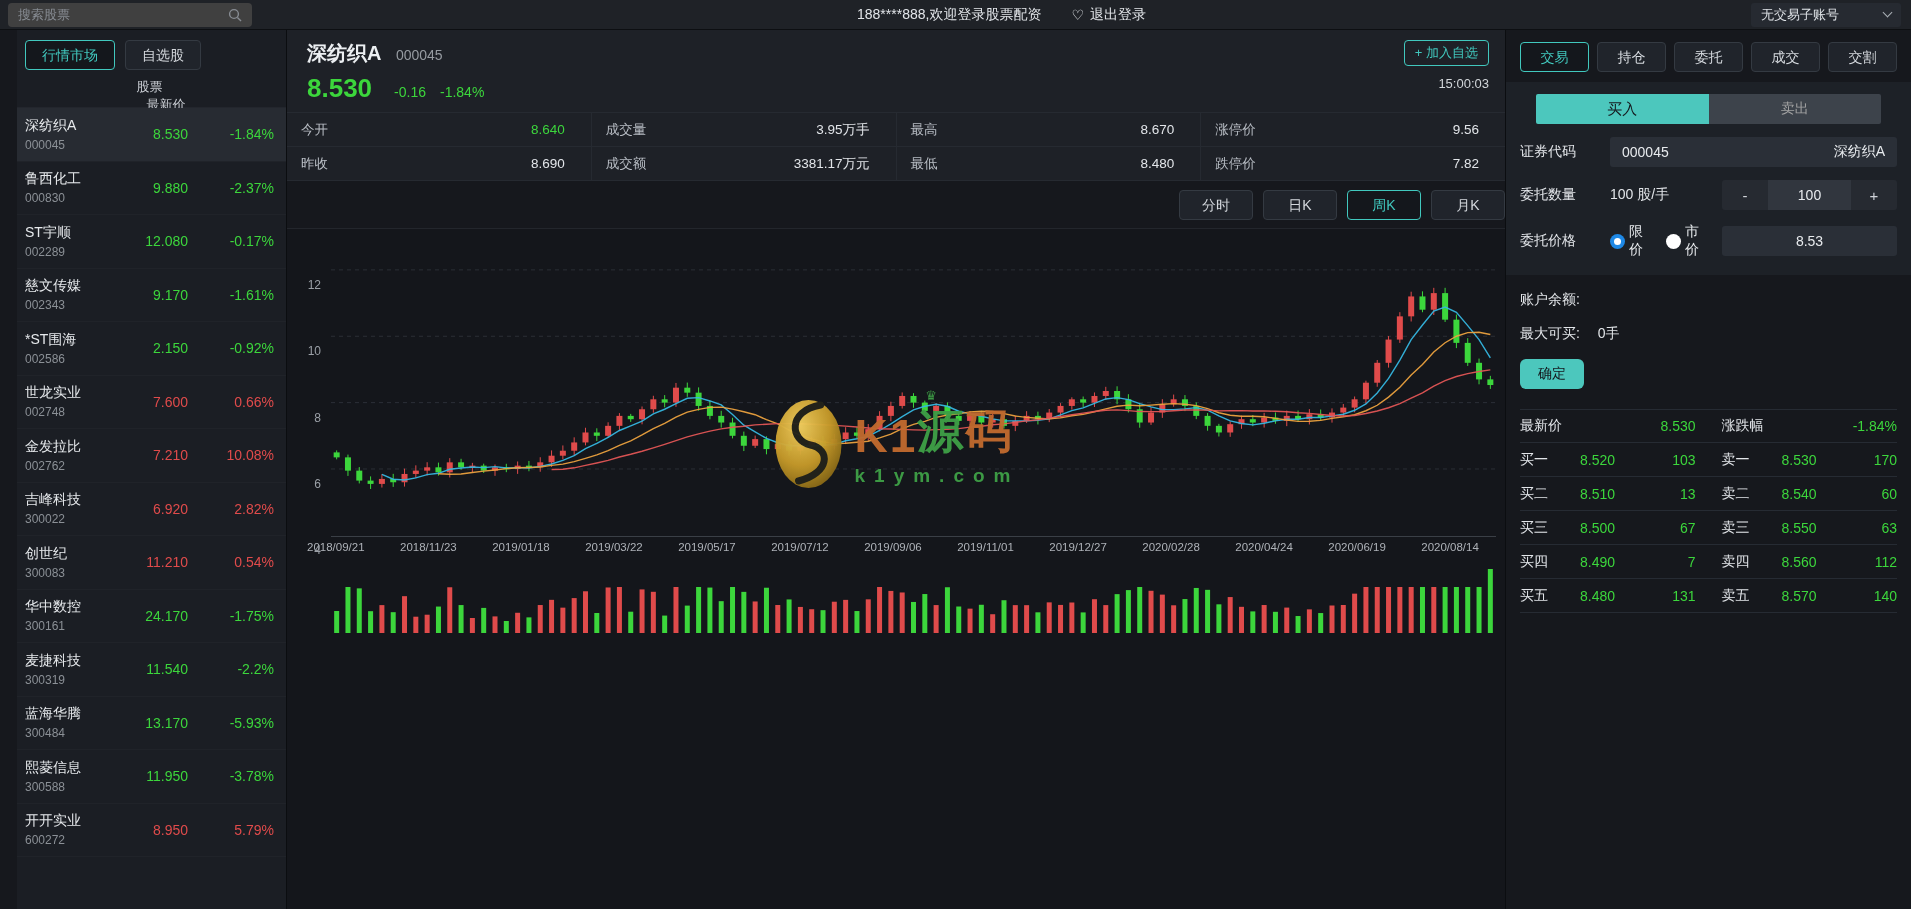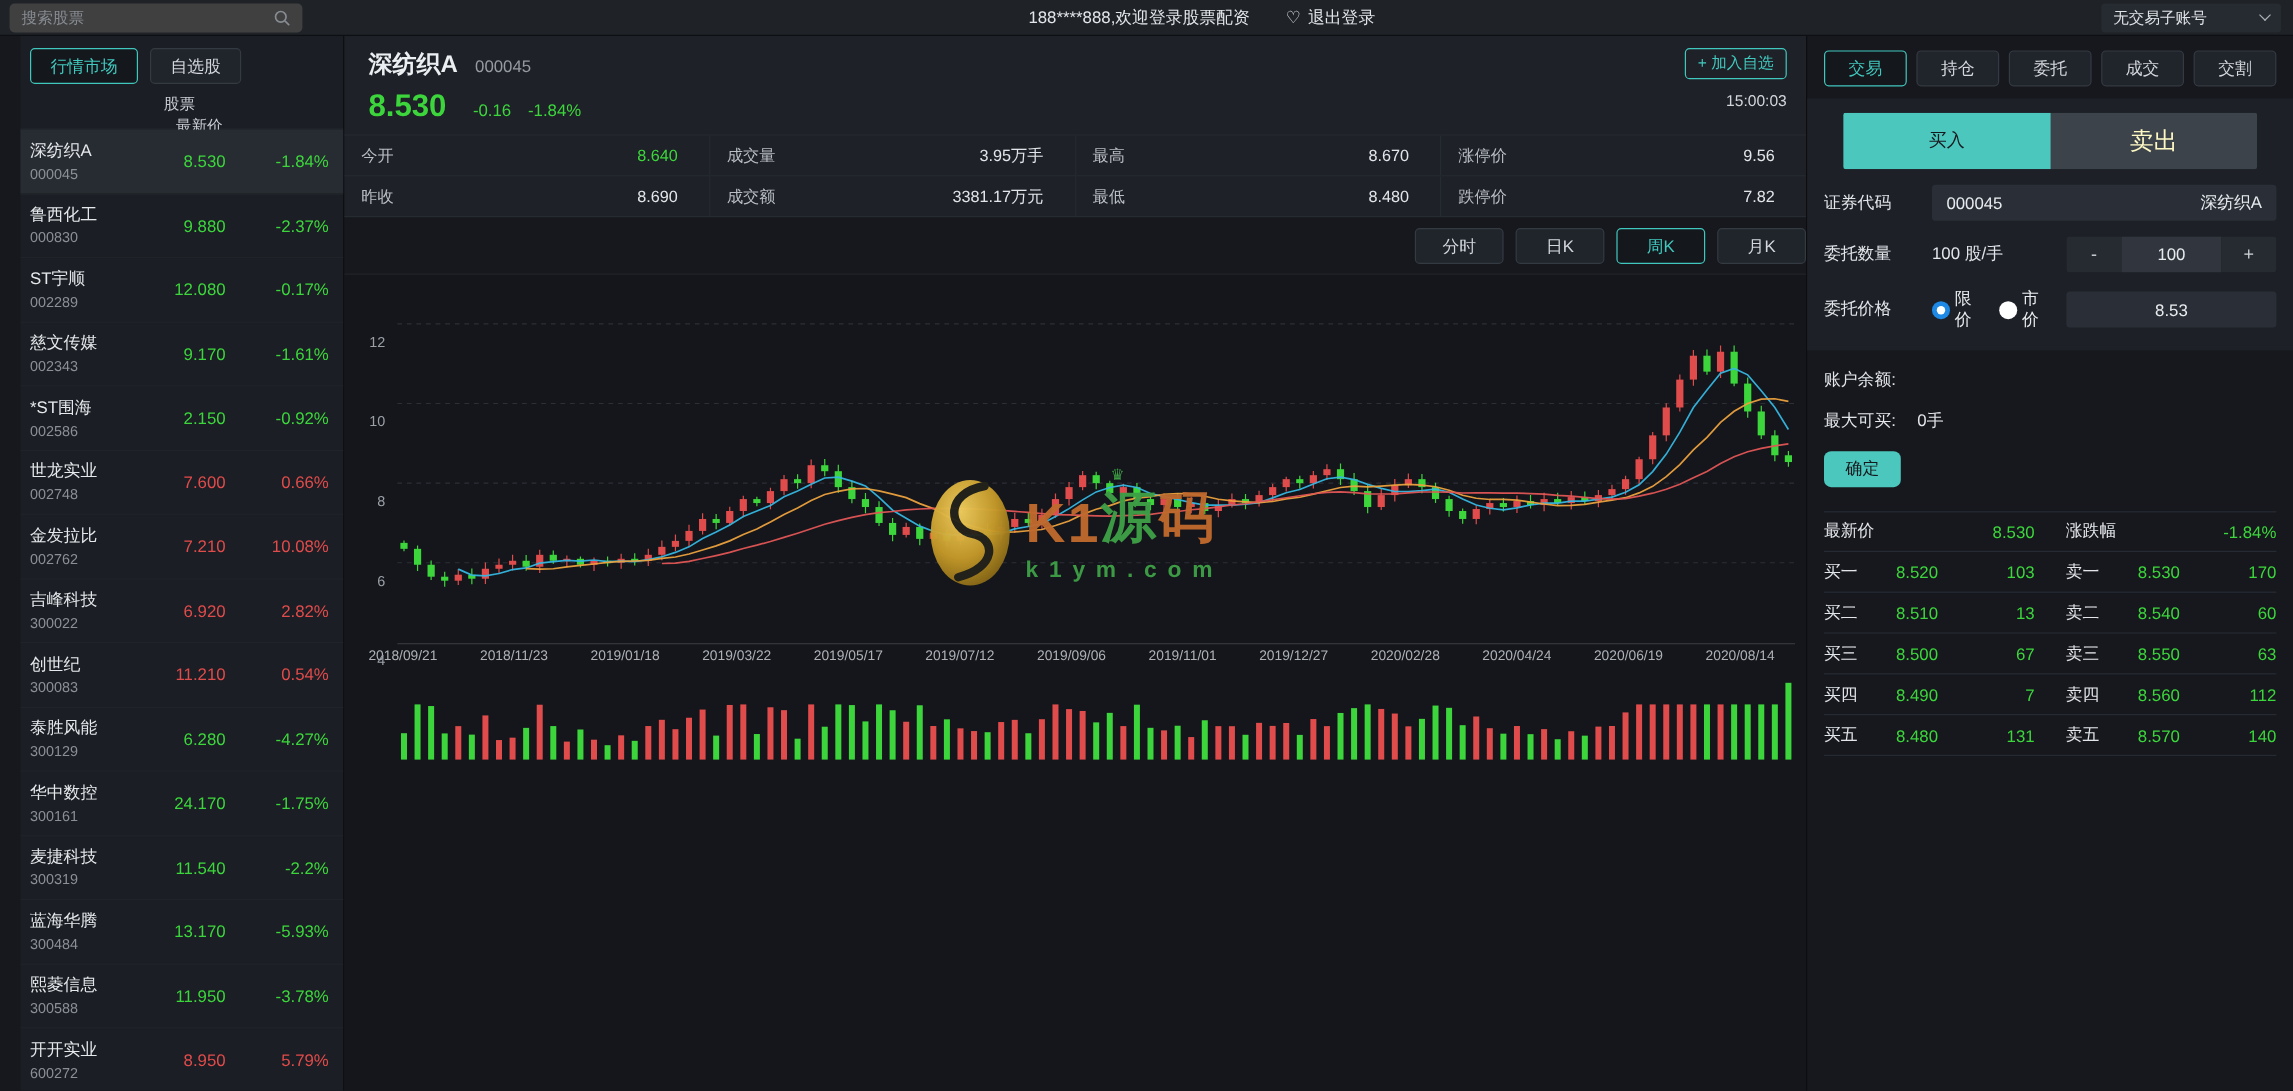--- a/index.html
+++ b/index.html
@@ -74,23 +74,23 @@
   .wm-k1{color:#c06a2e;} .wm-ma{color:#c06a2e;}
   .wm-yuan{color:#3e9f46;position:relative;}
   .wm-crown{position:absolute;top:-13px;left:8px;font-size:13px;color:#3e9f46;}
   .wm-site{color:#3e9f46;font-size:19px;font-weight:bold;letter-spacing:9px;margin-top:2px;}
 
   
   .trade{width:406px;flex:none;background:var(--bg);border-left:1px solid #0b0d10;display:flex;flex-direction:column;}
   .trade-tabs{display:flex;gap:8px;padding:12px 14px 10px;}
   .trade-tabs .tab{flex:1;text-align:center;padding:0;}
   .trade-card{background:var(--panel2);padding:10px 14px 16px;}
-  .seg{display:flex;height:47px;border-radius:2px;overflow:hidden;margin:2px 16px 6px;}
+  .seg{display:flex;height:30px;border-radius:2px;overflow:hidden;margin:2px 16px 6px;}
   .seg-buy{flex:1;background:#4cc7bd;color:#15181d;display:flex;align-items:center;justify-content:center;font-size:15px;cursor:pointer;}
-  .seg-sell{flex:1;background:#3d434b;color:#fef9c3;display:flex;align-items:center;justify-content:center;font-size:20px;cursor:pointer;}
+  .seg-sell{flex:1;background:#3d434b;color:#a3a3a3;display:flex;align-items:center;justify-content:center;font-size:14px;cursor:pointer;}
   .form-row{display:flex;align-items:center;margin-top:13px;}
   .f-label{width:90px;font-size:14px;color:#e2e5e9;flex:none;}
   .f-mid{width:112px;font-size:14px;color:#e2e5e9;flex:none;display:flex;align-items:center;}
   .f-input{flex:1;height:30px;background:var(--input);border-radius:3px;display:flex;align-items:center;padding:0 12px;font-size:14px;color:#e8ebee;}
   .code-input{justify-content:space-between;}
   .price-input{justify-content:center;}
   .stepper{flex:1;display:flex;height:30px;border-radius:3px;overflow:hidden;}
   .step-btn{width:46px;background:#262a31;color:#cfd3d8;display:flex;align-items:center;justify-content:center;font-size:15px;cursor:pointer;}
   .step-val{flex:1;background:#31363e;color:#e8ebee;display:flex;align-items:center;justify-content:center;font-size:14px;}
   .radio{display:flex;align-items:center;margin-right:12px;cursor:pointer;font-size:14px;color:#e8ebee;}
@@ -212,28 +212,20 @@
             <div class="s-price up">6.920</div>
             <div class="s-pct up">2.82%</div>
           </div>
           <div class="stock-row">
             <div class="s-name-wrap">
               <div class="s-name">创世纪</div>
               <div class="s-code">300083</div>
             </div>
             <div class="s-price up">11.210</div>
             <div class="s-pct up">0.54%</div>
-          </div>
-          <div class="stock-row">
-            <div class="s-name-wrap">
-              <div class="s-name">泰胜风能</div>
-              <div class="s-code">300129</div>
-            </div>
-            <div class="s-price down">6.280</div>
-            <div class="s-pct down">-4.27%</div>
           </div>
           <div class="stock-row">
             <div class="s-name-wrap">
               <div class="s-name">华中数控</div>
               <div class="s-code">300161</div>
             </div>
             <div class="s-price down">24.170</div>
             <div class="s-pct down">-1.75%</div>
           </div>
           <div class="stock-row">

